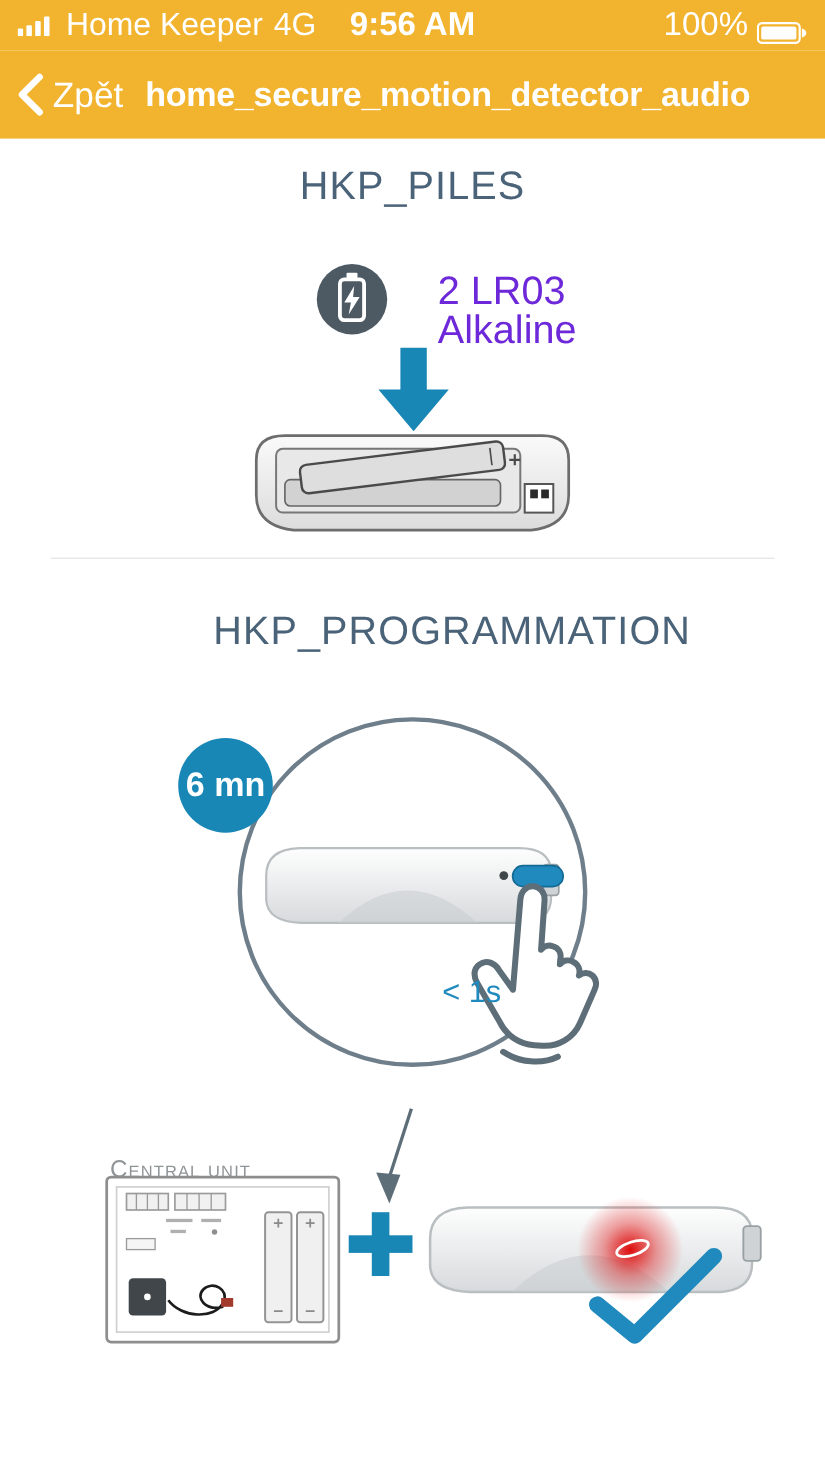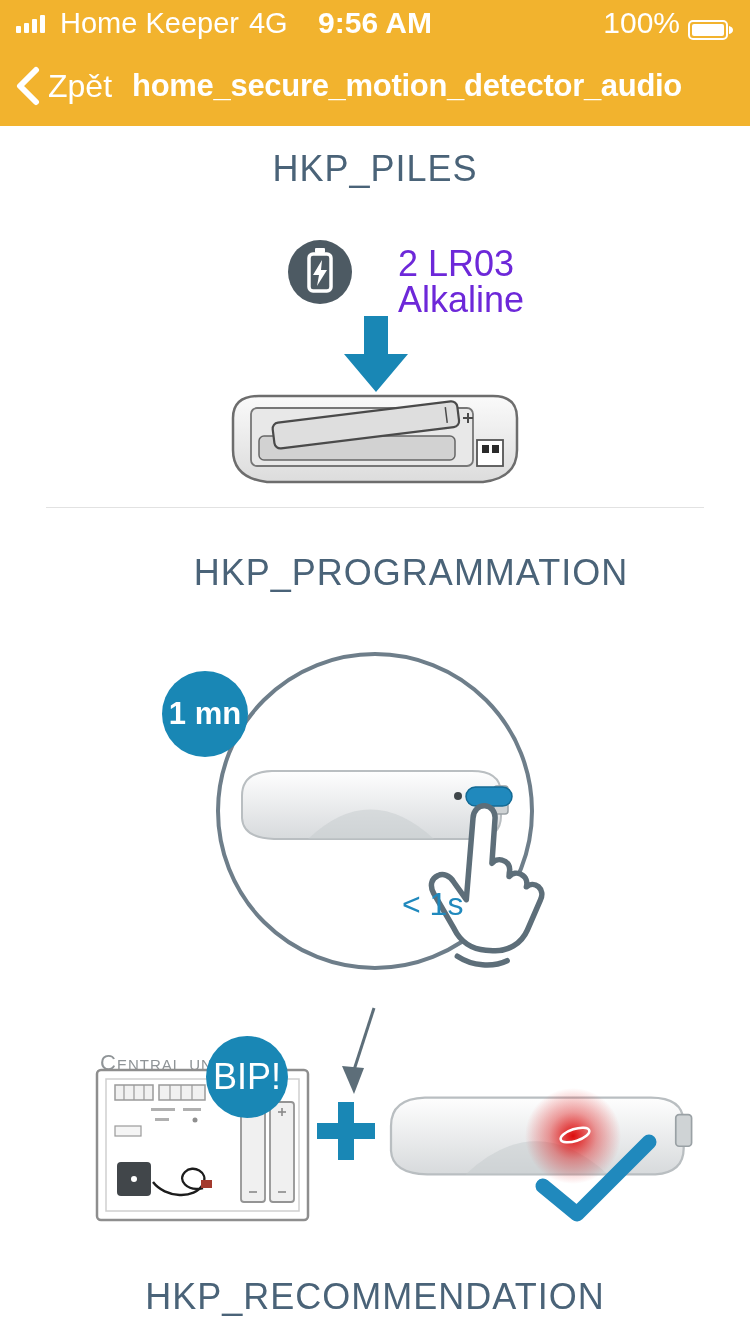--- a/index.html
+++ b/index.html
@@ -32,21 +32,21 @@
   .down-arrow{position:absolute;left:337px;top:316px;}
   .device-open{position:absolute;left:225px;top:384px;}
   .divider{position:absolute;top:507px;left:46px;right:46px;height:1px;background:#e2e2e2;}
 
   
   .circle-scene{position:absolute;left:212px;top:648px;}
   .badge{position:absolute;border-radius:50%;background:#1987B5;color:#fff;
     display:flex;align-items:center;justify-content:center;}
   .badge-2mn{left:162px;top:671px;width:86px;height:86px;font-size:31px;font-weight:700;z-index:3;}
   .badge-bip{left:206px;top:1036px;width:82px;height:82px;font-size:36px;font-weight:400;z-index:3;}
-  .press-duration{position:absolute;left:402px;top:886px;font-size:32px;color:#2089BD;z-index:3;}
+  .press-duration{position:absolute;left:402px;top:886px;font-size:28px;color:#2089BD;z-index:3;}
   .thin-arrow{position:absolute;left:330px;top:1006px;}
   .cu-label{position:absolute;left:100px;top:1050px;font-variant:small-caps;color:#8f9497;
     font-size:22px;letter-spacing:1px;}
   .cu-box{position:absolute;left:95px;top:1068px;}
   .plus-icon{position:absolute;left:317px;top:1102px;width:58px;height:58px;}
   .plus-icon::before{content:"";position:absolute;left:0;top:21px;width:58px;height:16px;background:#1987B5;}
   .plus-icon::after{content:"";position:absolute;left:21px;top:0;width:16px;height:58px;background:#1987B5;}
   .device-led{position:absolute;left:385px;top:1086px;}
 </style>
 </head>
@@ -144,21 +144,21 @@
       <rect x="252" y="20" width="14" height="28" rx="3" fill="#cfd3d5" stroke="#9aa1a5" stroke-width="1.5"></rect>
       <circle cx="216" cy="30" r="4" fill="#3f464a"></circle>
       <rect x="224" y="21" width="46" height="19" rx="9.5" fill="#2089BD" stroke="#136a94" stroke-width="1.5"></rect>
     </g>
     <g transform="translate(262,156) rotate(4)" fill="#fff" stroke="#5d6e79" stroke-width="5.5" stroke-linejoin="round" stroke-linecap="round">
       <path d="M0 14 C0 6 5 1 11 1 C17 1 22 6 22 13 L22 58 C24 55 28 53 32 54 C38 55 41 60 40 66 L40 70 C43 66 48 65 52 67 C57 69 59 74 58 79 C61 76 66 75 70 78 C74 81 75 86 73 91 L62 122 C57 136 44 145 29 145 L22 145 C8 145 -4 138 -11 126 L-34 92 C-39 84 -37 77 -31 74 C-26 71 -19 73 -15 79 L-1 96 Z"></path>
       <path d="M-6 153 C10 162 30 162 44 154" fill="none"></path>
     </g>
   </svg>
 
-  <div class="badge badge-2mn">1 mn</div>
+  <div class="badge badge-2mn">6 mn</div>
   <div class="press-duration">&lt; 1s</div>
 
   <svg class="thin-arrow" width="60" height="92" viewBox="0 0 60 92">
     <line x1="44" y1="2" x2="24" y2="64" stroke="#5d6e79" stroke-width="3"></line>
     <path d="M12 60 L24 88 L34 62 Z" fill="#5d6e79"></path>
   </svg>
 
   <div class="cu-label">Central unit</div>
 
   <svg class="cu-box" width="215" height="154" viewBox="0 0 215 154">
@@ -194,21 +194,20 @@
     <g stroke="#8a8a8a" stroke-width="1.6">
       <line x1="154" y1="44" x2="162" y2="44"></line>
         <line x1="158" y1="40" x2="158" y2="48"></line>
       <line x1="183" y1="44" x2="191" y2="44"></line>
         <line x1="187" y1="40" x2="187" y2="48"></line>
       <line x1="154" y1="124" x2="162" y2="124"></line>
       <line x1="183" y1="124" x2="191" y2="124"></line>
     </g>
   </svg>
 
-  <div class="badge badge-bip">BIP!</div>
 
   <div class="plus-icon"></div>
 
   <svg class="device-led" width="320" height="150" viewBox="0 0 320 150">
     <defs>
       <linearGradient id="devg2" x1="0" y1="0" x2="0" y2="1">
         <stop offset="0" stop-color="#fefefe"></stop>
           <stop offset="1" stop-color="#d7dadc"></stop>
       </linearGradient>
       <radialGradient id="redglow">
@@ -220,15 +219,14 @@
     <g transform="translate(6,6) scale(1.13)">
       <path d="M0 30 Q0 6 30 5 H230 Q258 5 259 26 V50 Q259 71 234 73 H32 Q1 72 0 52 Z" fill="url(#devg2)" stroke="#b9bec1" stroke-width="2"></path>
       <path d="M66 73 Q128 14 192 73 Z" fill="#c6cbce" opacity="0.5"></path>
       <rect x="252" y="20" width="14" height="28" rx="3" fill="#cfd3d5" stroke="#9aa1a5" stroke-width="1.5"></rect>
     </g>
     <circle cx="188" cy="50" r="48" fill="url(#redglow)"></circle>
     <ellipse cx="190" cy="49" rx="15" ry="6" fill="none" stroke="#fff" stroke-width="2.5" transform="rotate(-18 190 49)"></ellipse>
     <path d="M158 100 L192 128 L264 56" stroke="#2089BD" stroke-width="15" fill="none" stroke-linecap="round" stroke-linejoin="round"></path>
   </svg>
 
-  <div class="section-title title-reco">HKP_RECOMMENDATION</div>
 
 </div>
 
 </body></html>

